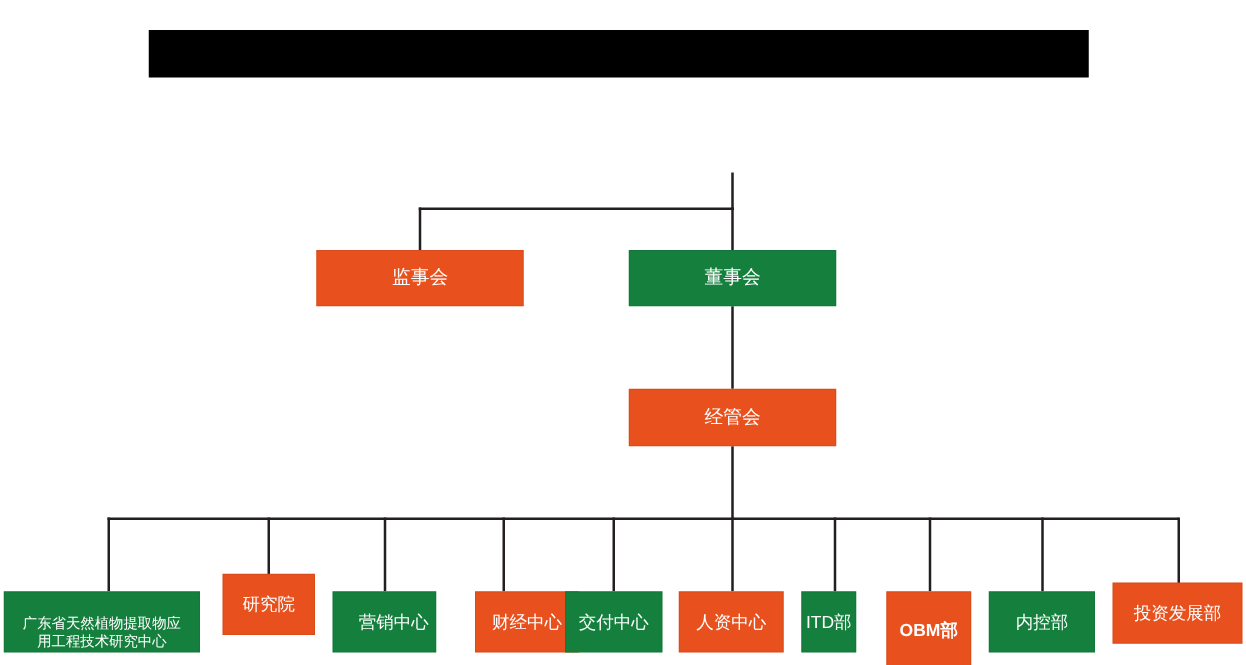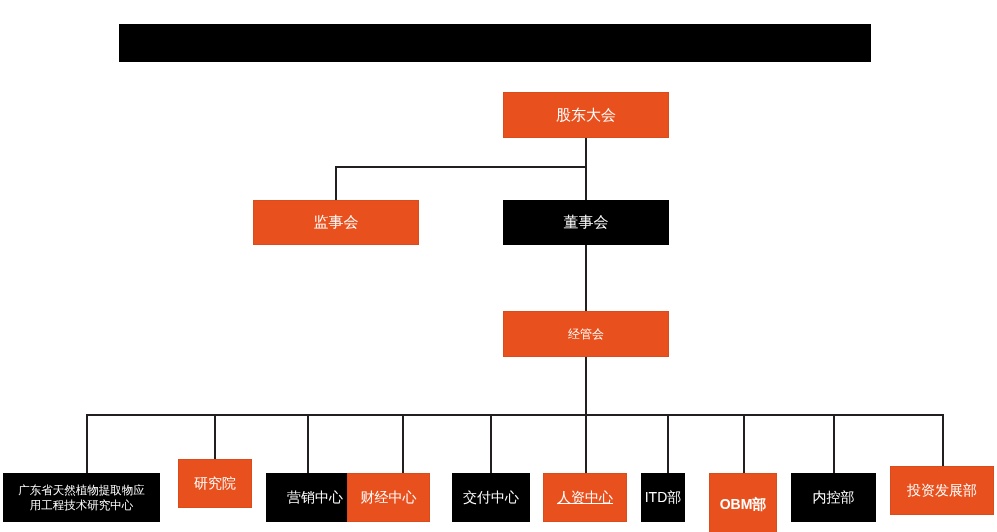--- a/index.html
+++ b/index.html
@@ -35,27 +35,27 @@
     display: flex;
     align-items: center;
     justify-content: center;
     text-align: center;
     color: #ffffff;
     line-height: 1.25;
     border: 1px solid rgba(0,0,0,0.06);
     z-index: 3;
   }
   .node.dark  { background: #E8511E; }
-  .node.light { background: #000000; }
+  .node.light { background: #15803d; }
 
   .node-l1 { font-size: 15px; }
   .node-l2 { font-size: 15px; justify-content: center; }
-  .node-l3 { font-size: 12px; }
+  .node-l3 { font-size: 15px; }
   .node-leaf { font-size: 14px; }
-  .node-leaf.small { font-size: 11.5px; padding: 0 4px; }
+  .node-leaf.small { font-size: 11.5px; padding: 0 4px; align-items: flex-end; }
 
   
   .line {
     position: absolute;
     background: #231f20;
     z-index: 1;
   }
   .vline { width: 2px; }
   .hline { height: 2px; }
 </style>
@@ -84,23 +84,20 @@
   <div class="line vline" style="left:214px; top:414px; height:59px;"></div>
   <div class="line vline" style="left:307px; top:414px; height:59px;"></div>
   <div class="line vline" style="left:402px; top:414px; height:59px;"></div>
   <div class="line vline" style="left:490px; top:414px; height:59px;"></div>
   <div class="line vline" style="left:585px; top:414px; height:59px;"></div>
   <div class="line vline" style="left:667px; top:414px; height:59px;"></div>
   <div class="line vline" style="left:743px; top:414px; height:59px;"></div>
   <div class="line vline" style="left:833px; top:414px; height:59px;"></div>
   <div class="line vline" style="left:942px; top:414px; height:59px;"></div>
 
-  <div class="node dark node-l1" style="left:503px; top:92px; width:166px; height:46px;">
-    <span>股东大会</span>
-  </div>
 
   <div class="node dark node-l2" style="left:253px; top:200px; width:166px; height:45px;">
     <span>监事会</span>
   </div>
 
   <div class="node light node-l2" style="left:503px; top:200px; width:166px; height:45px;">
     <span>董事会</span>
   </div>
 
   <div class="node dark node-l3" style="left:503px; top:311px; width:166px; height:46px;">
@@ -115,29 +112,29 @@
   </div>
 
   <div class="node dark node-leaf" style="left:178px; top:459px; width:74px; height:49px;">
     <span>研究院</span>
   </div>
 
   <div class="node light node-leaf" style="left:266px; top:473px; width:83px; height:49px;padding-left:15px;">
     <span>营销中心</span>
   </div>
 
-  <div class="node dark node-leaf" style="left:347px; top:473px; width:83px; height:49px;">
+  <div class="node dark node-leaf" style="left:380px; top:473px; width:83px; height:49px;">
     <span>财经中心</span>
   </div>
 
   <div class="node light node-leaf" style="left:452px; top:473px; width:78px; height:49px;">
     <span>交付中心</span>
   </div>
 
-  <div class="node dark node-leaf" style="left:543px; top:473px; width:84px; height:49px;text-decoration:underline;">
+  <div class="node dark node-leaf" style="left:543px; top:473px; width:84px; height:49px;">
     <span>人资中心</span>
   </div>
 
   <div class="node light node-leaf" style="left:641px; top:473px; width:44px; height:49px;">
     <span>ITD部</span>
   </div>
 
   <div class="node dark node-leaf" style="left:709px; top:473px; width:68px; height:63px;font-weight:bold;">
     <span>OBM部</span>
   </div>

